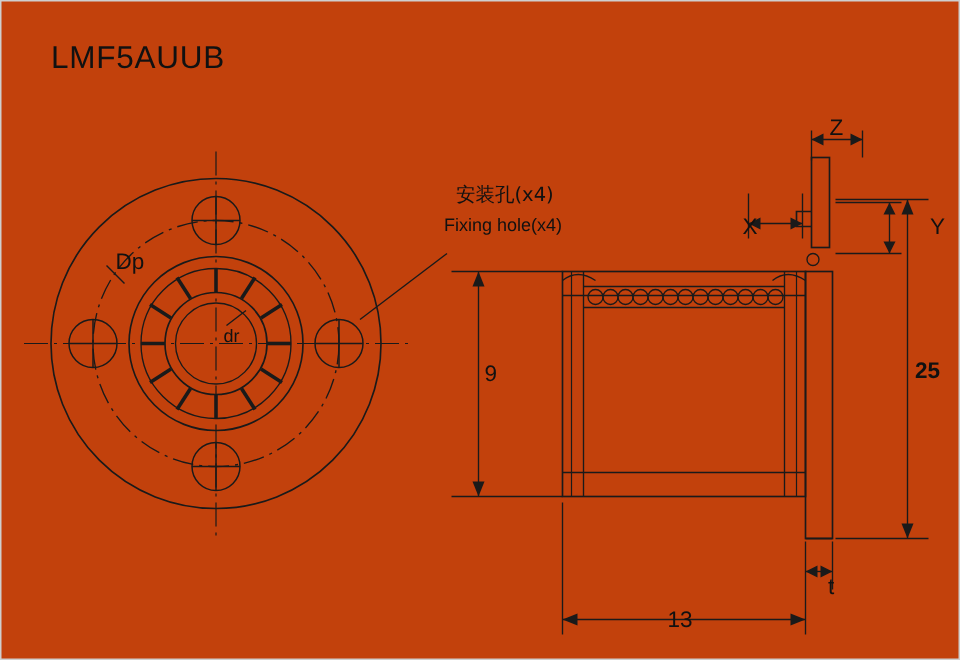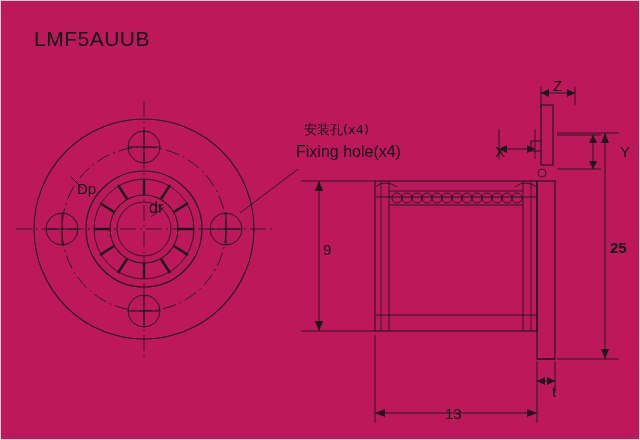--- a/index.html
+++ b/index.html
@@ -13,33 +13,33 @@
     font-family: "Liberation Sans", sans-serif;
     color: #1a1a1a;
     overflow: hidden;
   }
   #page {
     position: relative;
     width: 640px;
     height: 440px;
     border: 1px solid #cfcfcf;
     box-sizing: border-box;
-    background: #be185d;
+    background: #c2410c;
   }
   #title {
     position: absolute;
     left: 33px;
     top: 26px;
     font-size: 21px;
     letter-spacing: 0.5px;
     color: #111;
   }
   .lbl {
     position: absolute;
-    font-size: 16px;
+    font-size: 12px;
     color: #111;
     white-space: nowrap;
   }
   .lbl.big {
     font-size: 15px;
   }
   .lbl.cjk {
     font-family: "DejaVu Sans", sans-serif;
     font-size: 13px;
     text-align: center;
@@ -195,22 +195,22 @@
         <path d="M 592 168 l -4 -8 l 8 0 z" fill="#1a1a1a" stroke="none"></path>
         <line x1="556" y1="134" x2="600" y2="134"></line>
         <line x1="556" y1="168" x2="600" y2="168"></line>
       </g>
     </g>
   </svg>
 
   <div class="lbl cjk" style="left:303px; top:120px;">安装孔(x4)</div>
   <div class="lbl" style="left:295px; top:142px;">Fixing hole(x4)</div>
 
-  <div class="lbl big" style="left:76px; top:179px;text-align:right;">Dp</div>
-  <div class="lbl" style="left:148px; top:198px;">dr</div>
+  <div class="lbl big" style="left:76px; top:165px;text-align:right;">Dp</div>
+  <div class="lbl" style="left:148px; top:216px;">dr</div>
 
   <div class="lbl big" style="left:322px; top:240px;">9</div>
   <div class="lbl big" style="left:609px; top:238px;font-weight:bold;">25</div>
   <div class="lbl big" style="left:444px; top:404px;">13</div>
   <div class="lbl big" style="left:551px; top:382px;">t</div>
 
   <div class="lbl big" style="left:552px; top:76px;">Z</div>
   <div class="lbl big" style="left:494px; top:142px;">X</div>
   <div class="lbl big" style="left:619px; top:142px;">Y</div>
 

